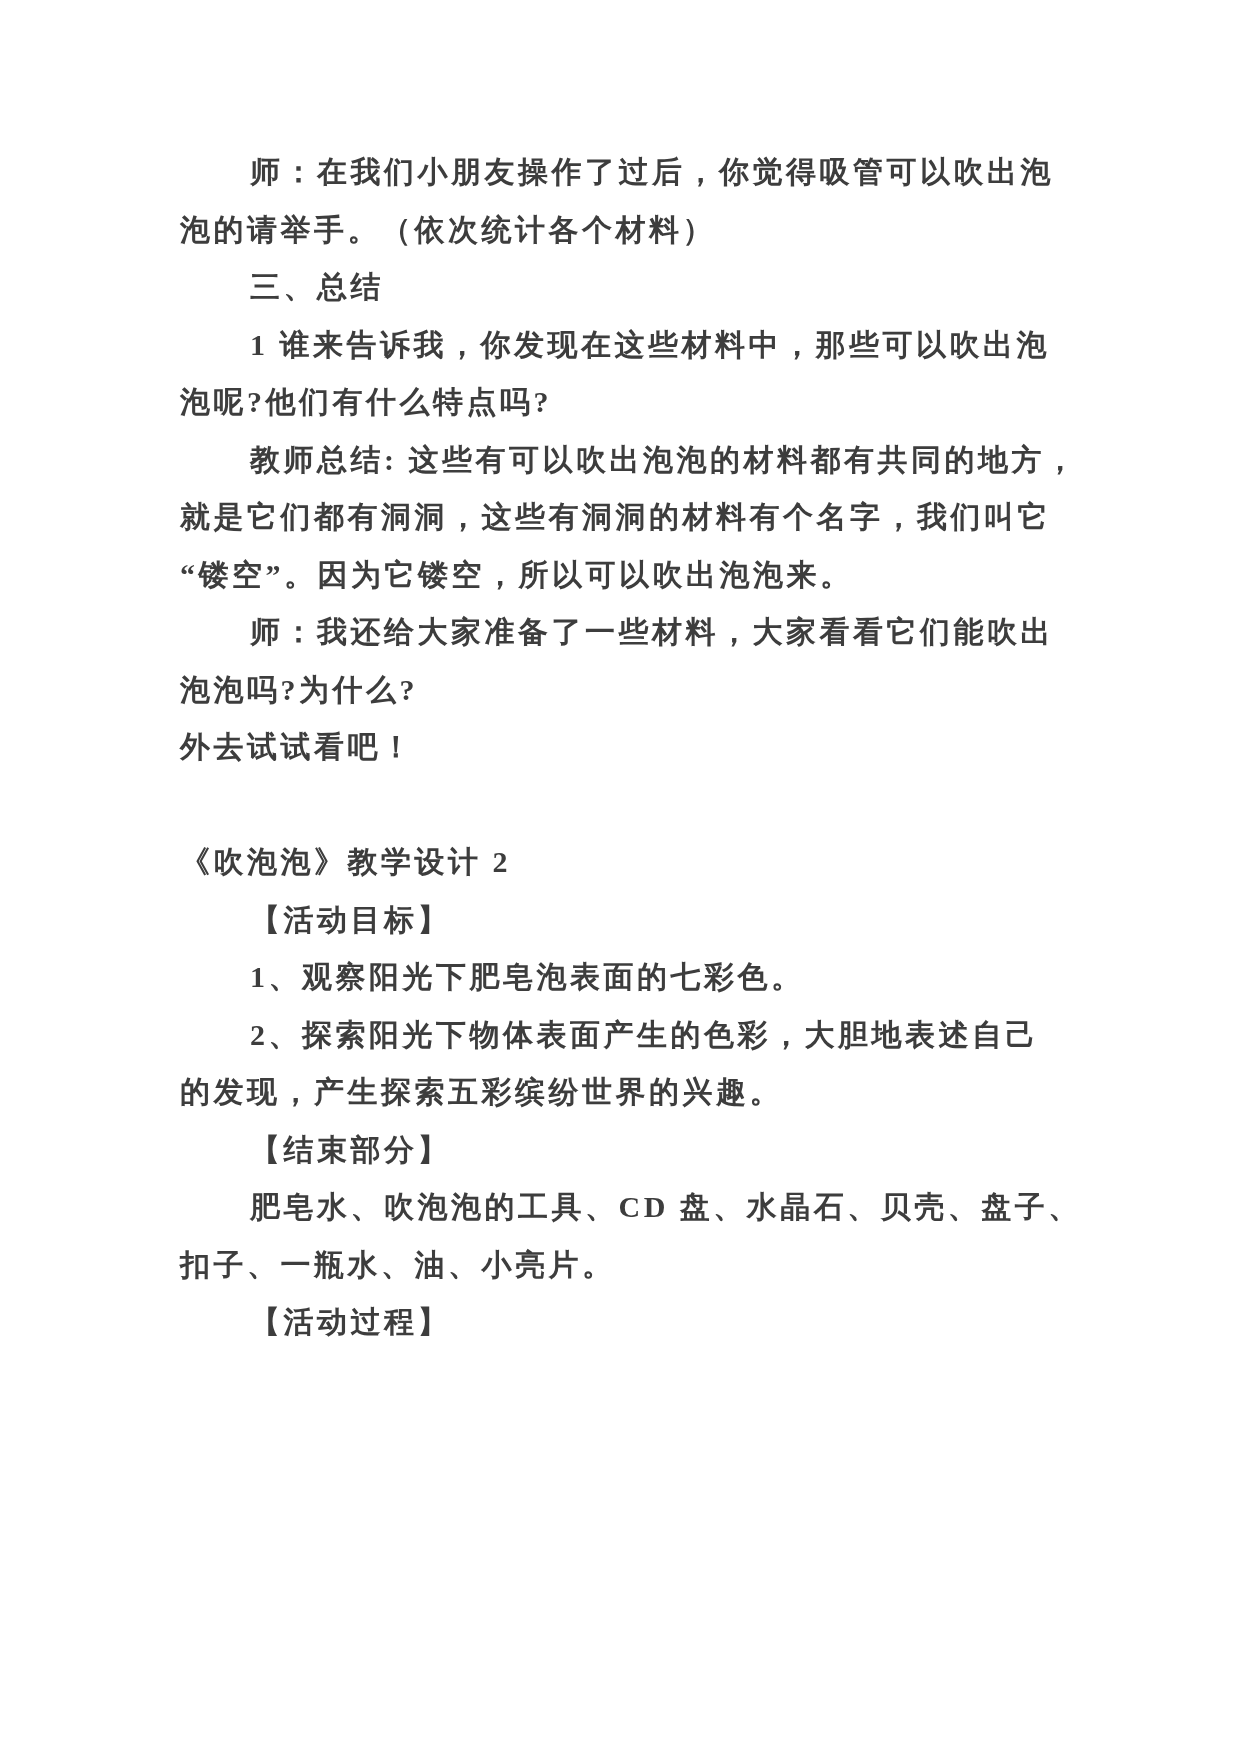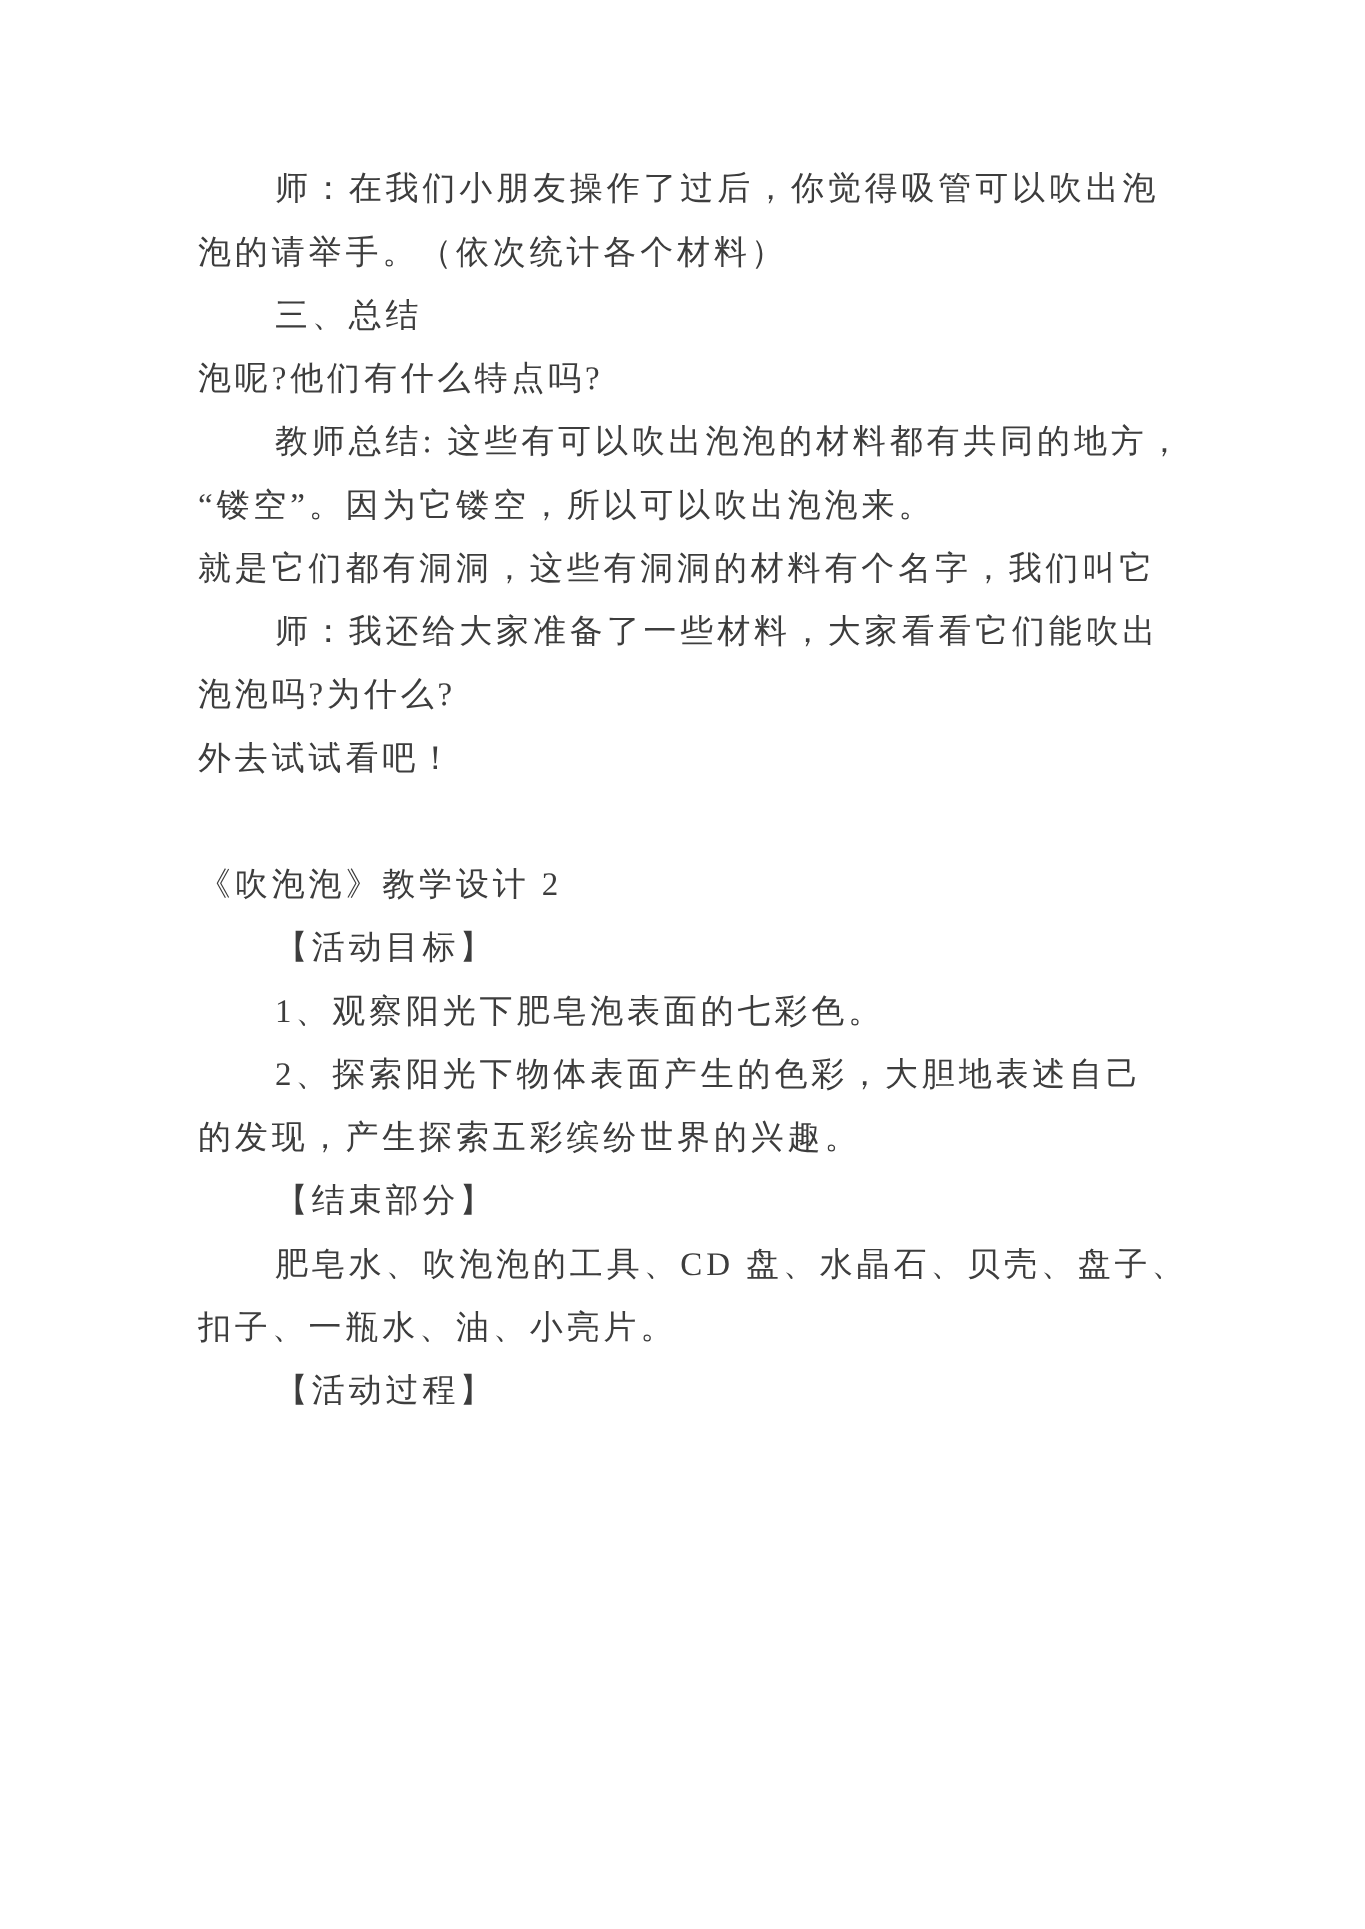--- a/index.html
+++ b/index.html
@@ -27,38 +27,40 @@
     top: 143px;
     width: 886px;
   }
   .line {
     height: 57.5px;
     line-height: 57.5px;
     font-size: 30px;
     letter-spacing: 3.5px;
     color: #3d3d3d;
     white-space: nowrap;
+    font-weight: bold;
   }
   .line.indent {
     padding-left: 70px;
   }
 </style>
 </head>
 <body>
 
 <div class="page">
   <div class="text-block">
 
   <div class="line indent">师：在我们小朋友操作了过后，你觉得吸管可以吹出泡</div>
       <div class="line">泡的请举手。（依次统计各个材料）</div>
       <div class="line indent">三、总结</div>
+      <div class="line indent">1 谁来告诉我，你发现在这些材料中，那些可以吹出泡</div>
       <div class="line">泡呢?他们有什么特点吗?</div>
       <div class="line indent">教师总结: 这些有可以吹出泡泡的材料都有共同的地方，</div>
+      <div class="line">就是它们都有洞洞，这些有洞洞的材料有个名字，我们叫它</div>
       <div class="line">“镂空”。因为它镂空，所以可以吹出泡泡来。</div>
-      <div class="line">就是它们都有洞洞，这些有洞洞的材料有个名字，我们叫它</div>
       <div class="line indent">师：我还给大家准备了一些材料，大家看看它们能吹出</div>
       <div class="line">泡泡吗?为什么?</div>
       <div class="line">外去试试看吧！</div>
       <div class="line"></div>
       <div class="line">《吹泡泡》教学设计 2</div>
       <div class="line indent">【活动目标】</div>
       <div class="line indent">1、观察阳光下肥皂泡表面的七彩色。</div>
       <div class="line indent">2、探索阳光下物体表面产生的色彩，大胆地表述自己</div>
       <div class="line">的发现，产生探索五彩缤纷世界的兴趣。</div>
       <div class="line indent">【结束部分】</div>

